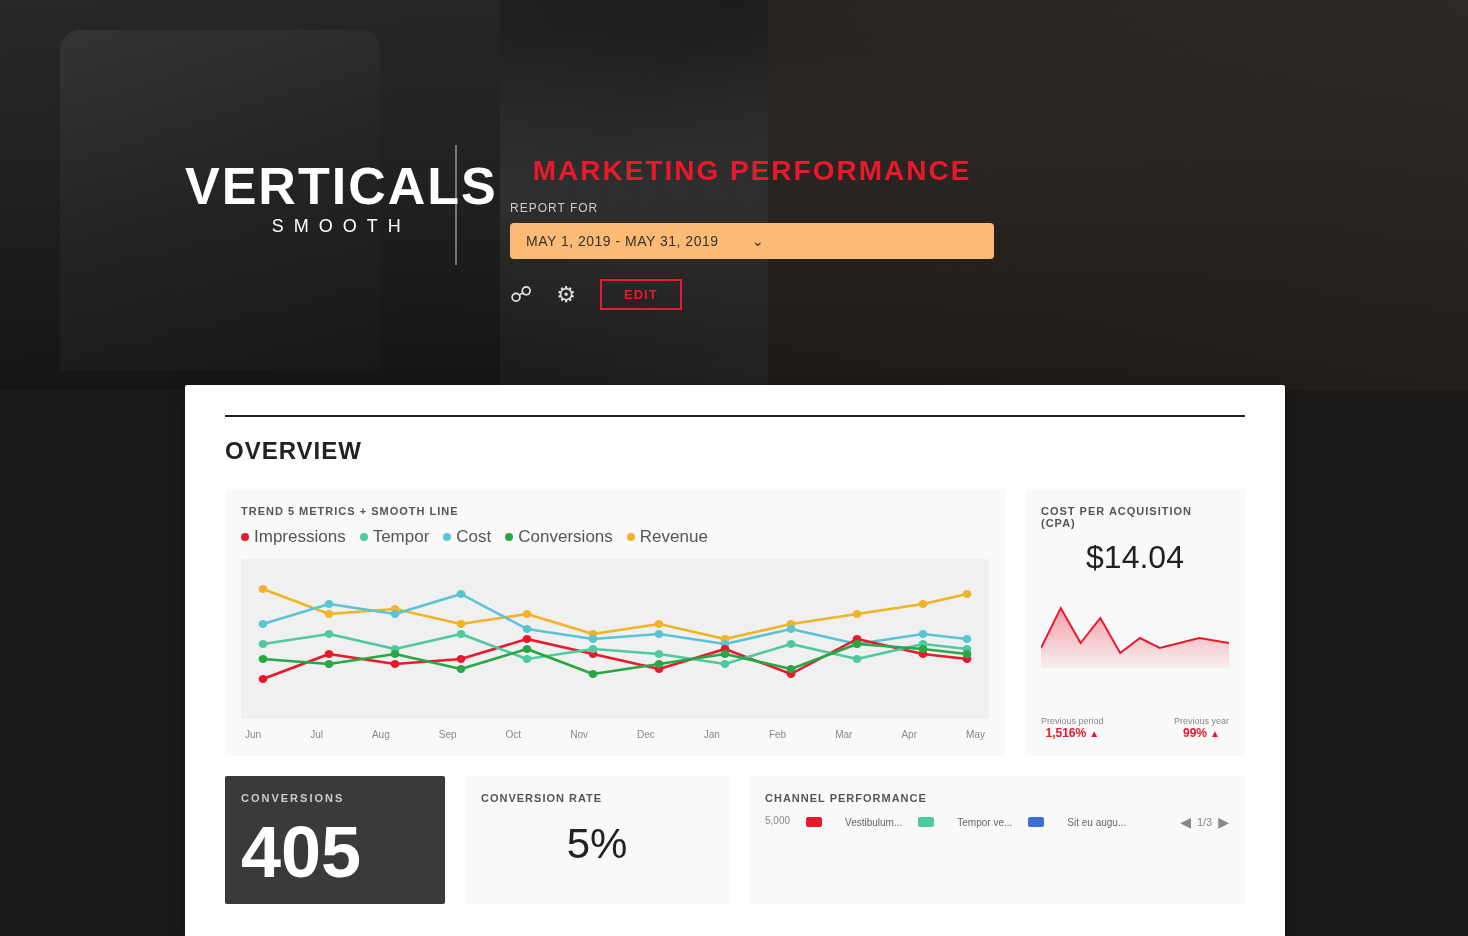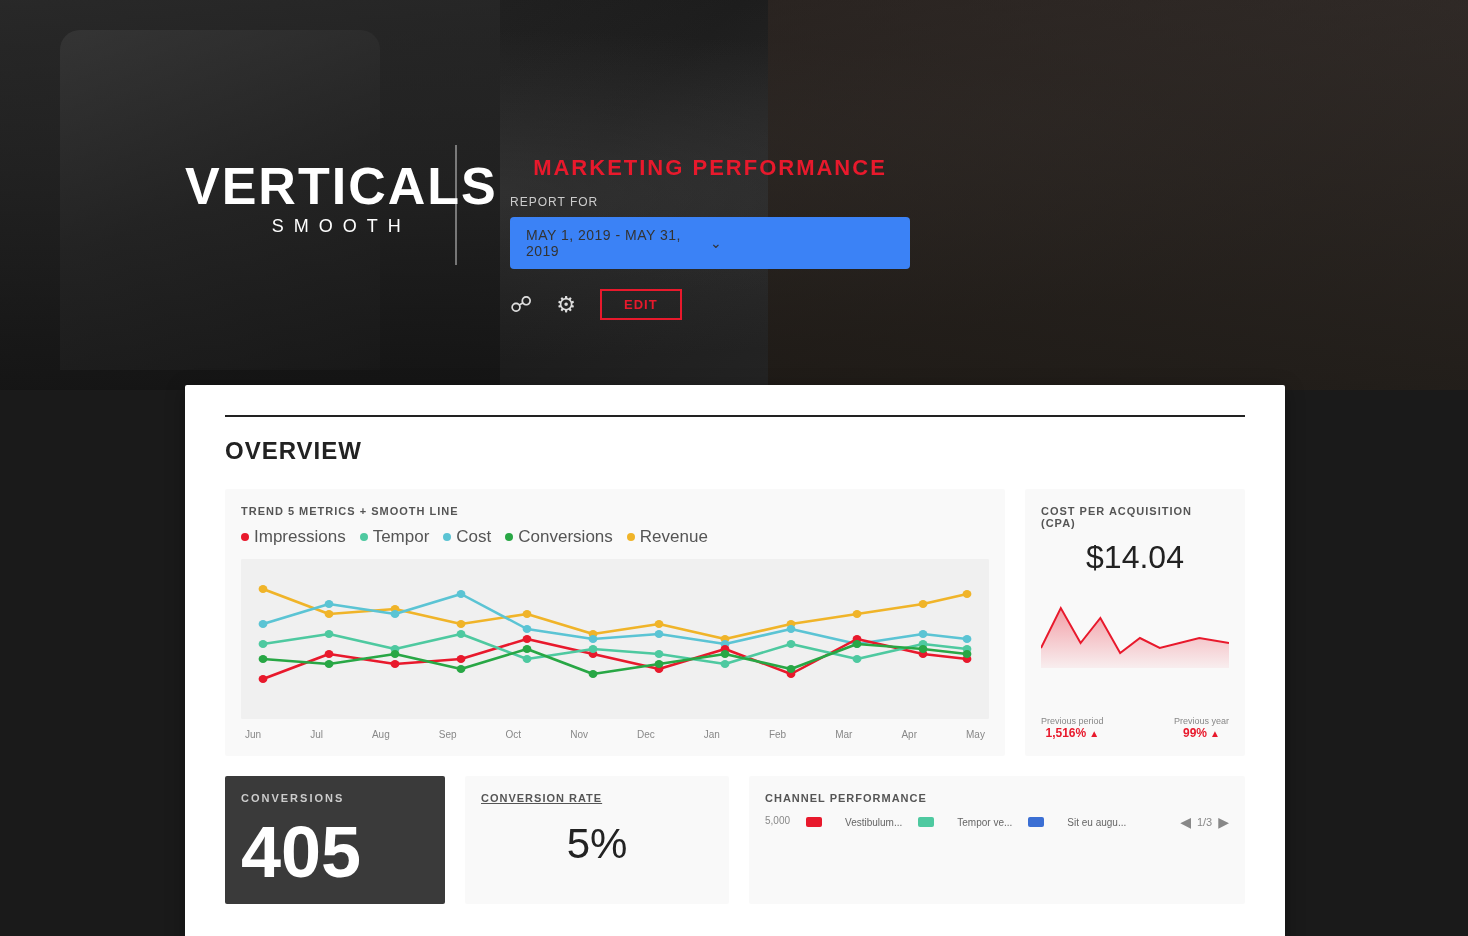--- a/index.html
+++ b/index.html
@@ -88,40 +88,40 @@
     }
 
     
     .header-content {
       position: absolute;
       top: 155px;
       left: 510px;
       z-index: 10;
     }
     .marketing-title {
-      font-size: 22px;
+      font-size: 28px;
       font-weight: 800;
       color: #e8192c;
       letter-spacing: 2px;
       margin-bottom: 14px;
       text-align: center;
     }
     .report-for-label {
       font-size: 12px;
       color: #cccccc;
       letter-spacing: 1px;
       margin-bottom: 8px;
     }
     .date-dropdown {
       display: flex;
       align-items: center;
-      background: #3b82f6;
+      background: #fdba74;
       border-radius: 4px;
       padding: 10px 16px;
-      width: 400px;
+      width: 484px;
       cursor: pointer;
     }
     .date-dropdown span {
       flex: 1;
       font-size: 14px;
       color: #333;
       font-weight: 500;
       letter-spacing: 0.5px;
     }
     .dropdown-chevron {
@@ -327,21 +327,20 @@
       background: #f9f9f9;
       padding: 16px;
       border-radius: 2px;
     }
     .conv-rate-title {
       font-size: 11px;
       font-weight: 700;
       color: #555;
       letter-spacing: 1px;
       margin-bottom: 10px;
-      text-decoration: underline;
     }
     .conv-rate-value {
       font-size: 42px;
       font-weight: 300;
       color: #222;
       text-align: center;
       margin-top: 16px;
     }
 
     

